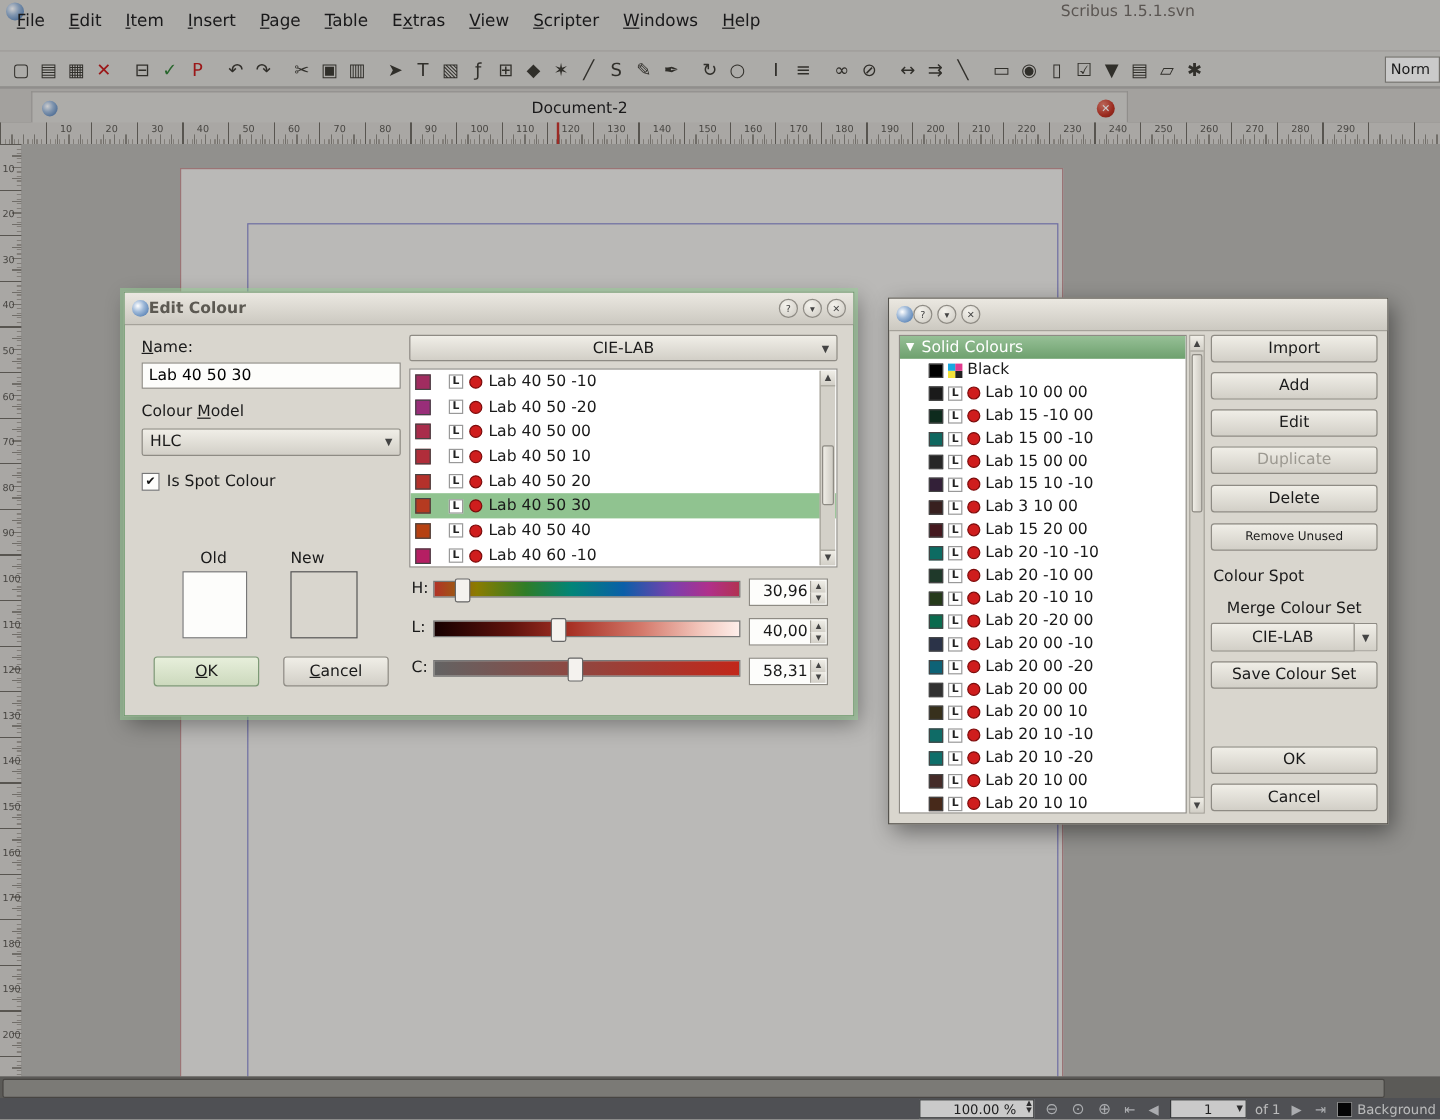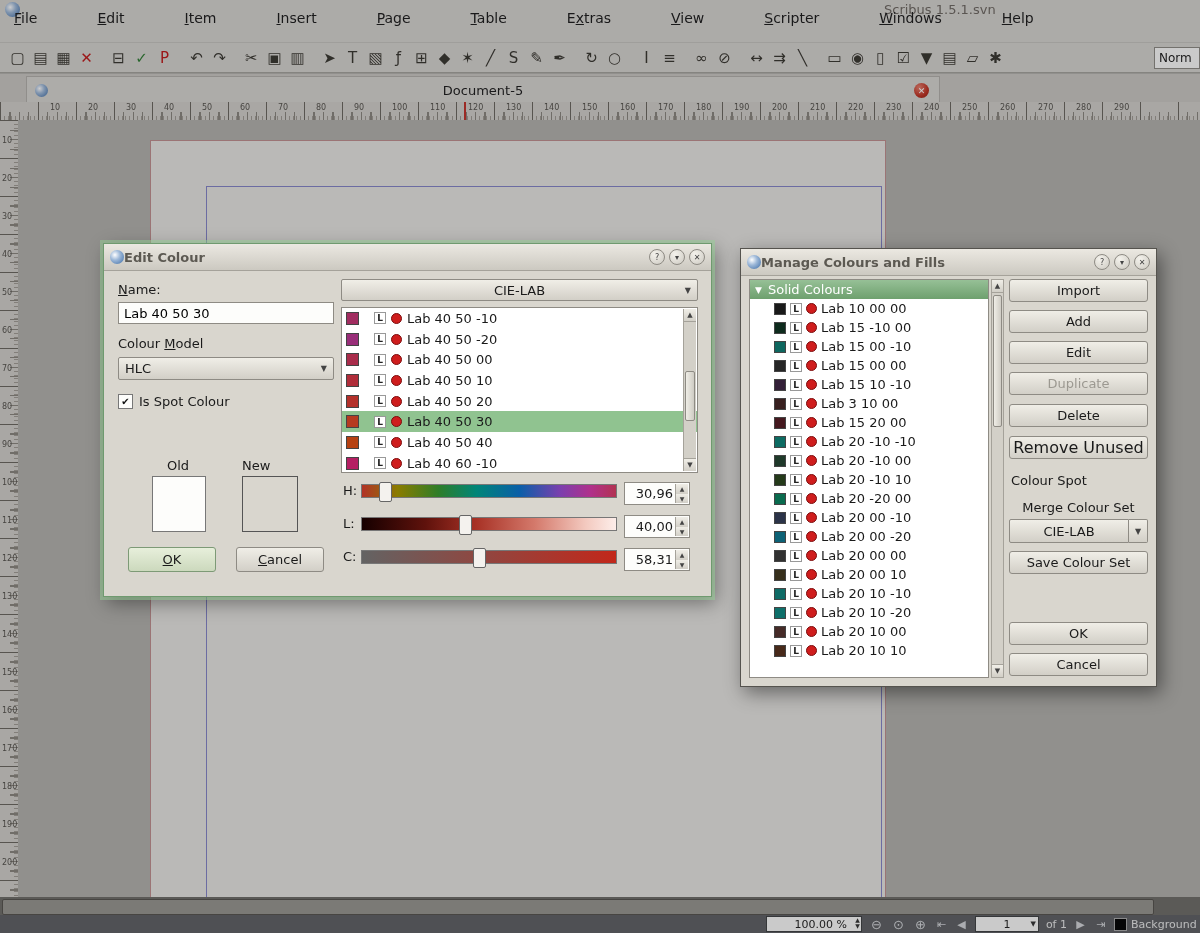--- a/index.html
+++ b/index.html
@@ -5,21 +5,21 @@
   html,body{margin:0;padding:0;background:#888;}
   #root{position:relative;width:1200px;height:933px;overflow:hidden;
         font-family:"DejaVu Sans",sans-serif;font-size:13px;color:#1a1a1a;background:#b4b2ae;}
   u{text-decoration:underline;}
 
   
   .menubar{position:absolute;left:0;top:0;width:100%;height:42px;background:#d7d5d0;}
   .app-icon{position:absolute;left:5px;top:2px;width:15px;height:15px;border-radius:50%;
             background:radial-gradient(circle at 35% 35%,#ffffff,#9db8d8 40%,#3a6aa5);}
   .window-title{position:absolute;left:884px;top:2px;font-size:13px;color:#6e6862;}
-  .menu-row{position:absolute;left:4px;top:7px;display:flex;gap:40px;}
+  .menu-row{position:absolute;left:4px;top:7px;display:flex;}
   .menu-item{padding:3px 10px;font-size:14px;}
   .toolbar{position:absolute;left:0;top:42px;width:100%;height:31px;background:#d7d5d0;
            border-top:1px solid #c6c4bf;border-bottom:1px solid #a5a39d;
            display:flex;align-items:center;padding-left:6px;box-sizing:border-box;}
   .tb-icon{width:23px;height:22px;display:flex;align-items:center;justify-content:center;
            font-size:15px;color:#38362f;flex:0 0 auto;}
   .tb-sep{width:9px;flex:0 0 auto;}
   .norm-box{position:absolute;right:0;top:47px;width:40px;height:20px;background:#fdfdfb;
             border:1px solid #8e8b84;font-size:12px;display:flex;align-items:center;
             padding-left:4px;overflow:hidden;white-space:nowrap;}
@@ -162,21 +162,21 @@
   .trow .swatch{width:12px;height:12px;}
   .cmyk{width:12px;height:12px;flex:0 0 auto;
         background:
          linear-gradient(#1aa7e0,#1aa7e0) left top/50% 50% no-repeat,
          linear-gradient(#e23a8e,#e23a8e) right top/50% 50% no-repeat,
          linear-gradient(#f2e23a,#f2e23a) left bottom/50% 50% no-repeat,
          linear-gradient(#222,#222) right bottom/50% 50% no-repeat;}
   #manage-scroll{left:250px;top:30px;width:13px;height:399px;}
   #manage-right{position:absolute;left:268px;top:30px;width:139px;display:flex;flex-direction:column;}
   #manage-right .btn{height:23px;margin-bottom:8px;}
-  #mg-remove{font-size:16px;}
+  #mg-remove{font-size:10px;}
   #mg-sets-label{margin:6px 0 0 2px;}
   #mg-merge-label{margin:12px 0 4px 0;text-align:center;}
   .combo-row{display:flex;height:24px;margin-bottom:8px;}
   .combo-text{flex:1;background:linear-gradient(#f0eee7,#d2cfc7);border:1px solid #8e8b84;
               border-radius:2px 0 0 2px;display:flex;align-items:center;justify-content:center;}
   .combo-arrow{width:18px;background:linear-gradient(#f0eee7,#d2cfc7);border:1px solid #8e8b84;
                border-left:none;border-radius:0 2px 2px 0;display:flex;align-items:center;
                justify-content:center;font-size:8px;color:#444;}
   #mg-save{height:25px;}
   #mg-ok{margin-top:40px;height:24px;}
@@ -253,21 +253,21 @@
       <div class="tb-icon">▼</div>
       <div class="tb-icon">▤</div>
       <div class="tb-icon">▱</div>
       <div class="tb-icon">✱</div>
     </div>
   <div class="norm-box">Norm</div>
 
   <div class="tabbar">
     <div class="tab">
       <div class="tab-icon"></div>
-      <span>Document-5</span>
+      <span>Document-2</span>
       <div class="tab-close">✕</div>
     </div>
   </div>
 
   <div class="h-ruler">
     <div class="ruler-marker"></div>
   <span class="hr-num" style="left: 50px;">10</span>
       <span class="hr-num" style="left: 88px;">20</span>
       <span class="hr-num" style="left: 126px;">30</span>
       <span class="hr-num" style="left: 164px;">40</span>
@@ -476,33 +476,37 @@
         <span class="spin-arrows">
           <span>▲</span>
           <span>▼</span>
         </span>
       </div>
     </div>
 
   <div class="dialog" id="manage">
     <div class="titlebar">
       <div class="dlg-icon"></div>
-      <div class="title">Manage Colours and Fills</div>
       <div class="tb-btns">
           <div class="tb-btn">?</div>
           <div class="tb-btn">▾</div>
           <div class="tb-btn">✕</div>
         </div>
     </div>
 
     <div id="manage-tree">
       <div class="tree-header">
         <span class="tri">▼</span>
         <span>Solid Colours</span>
       </div>
+    <div class="trow">
+          <span class="swatch" style="background: rgb(0, 0, 0);"></span>
+          <span class="cmyk"></span>
+          <span>Black</span>
+        </div>
         <div class="trow">
           <span class="swatch" style="background: rgb(26, 26, 26);"></span>
           <span class="lbadge">L</span>
           <span class="dot"></span>
           <span>Lab 10 00 00</span>
         </div>
         <div class="trow">
           <span class="swatch" style="background: rgb(14, 43, 29);"></span>
           <span class="lbadge">L</span>
           <span class="dot"></span>

